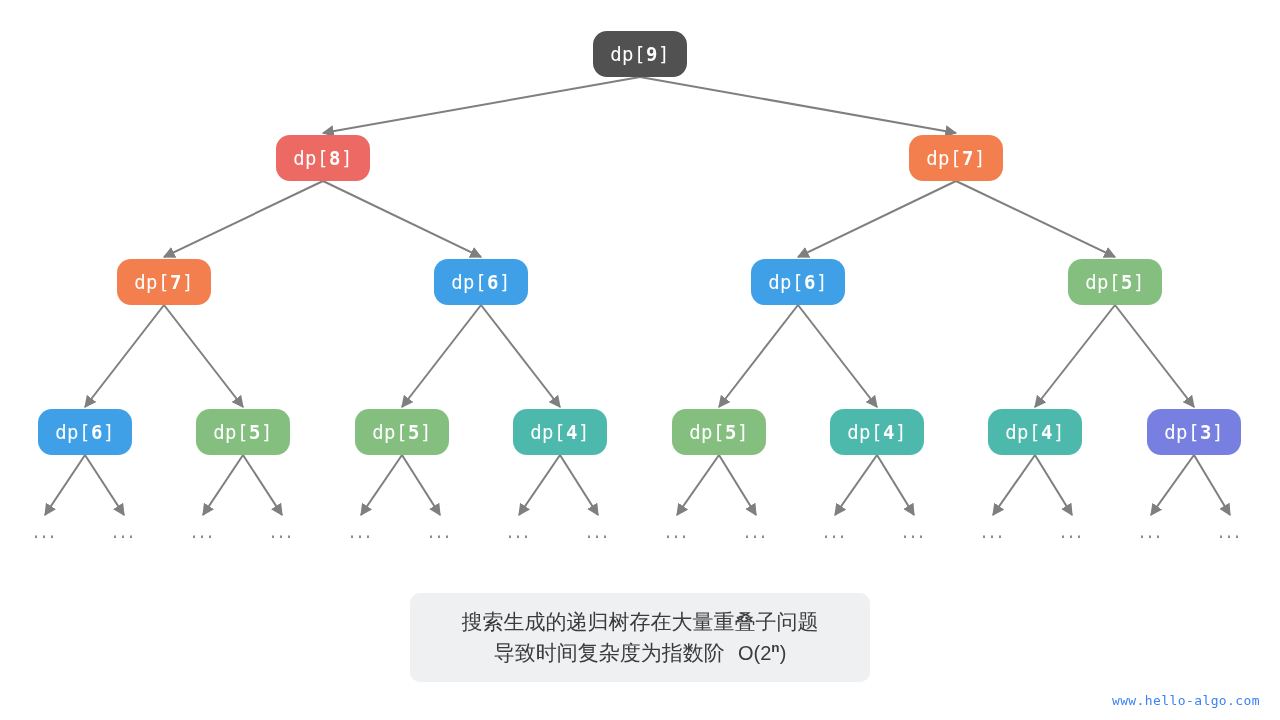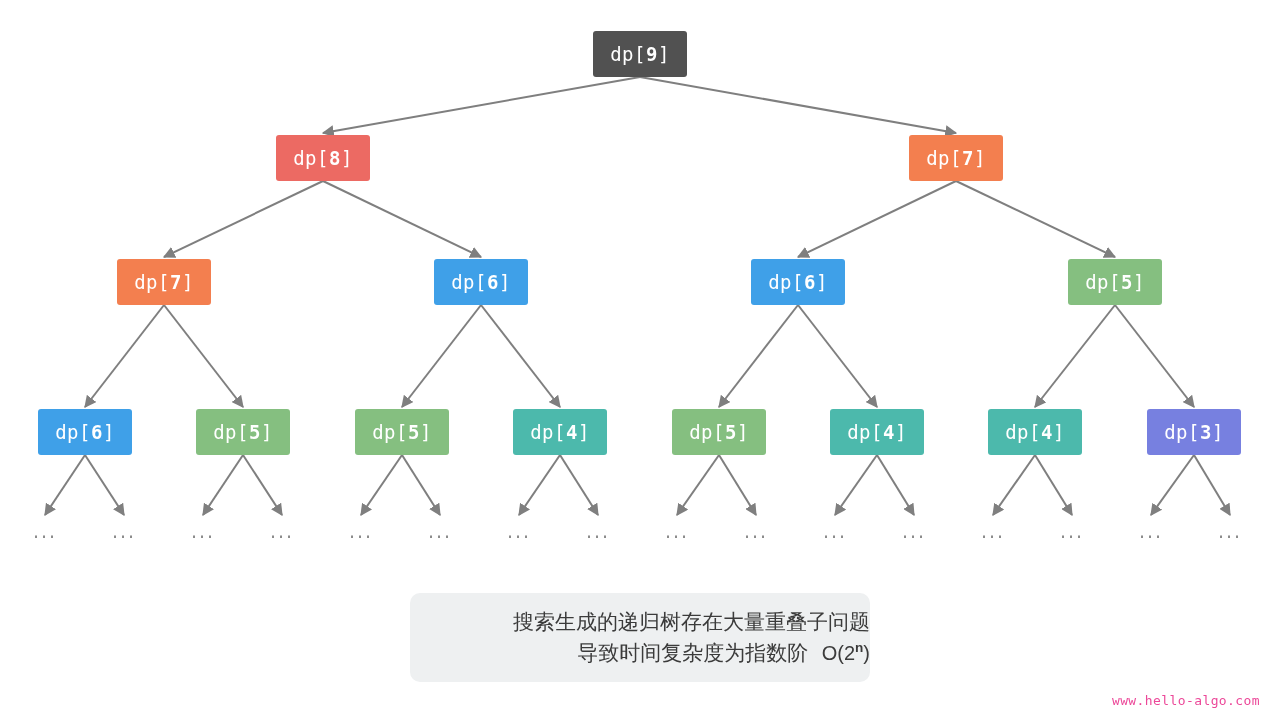--- a/index.html
+++ b/index.html
@@ -24,21 +24,21 @@
     left: 0;
     top: 0;
     width: 1280px;
     height: 720px;
   }
   .node {
     position: absolute;
     box-sizing: border-box;
     width: 94px;
     height: 46px;
-    border-radius: 3px;
+    border-radius: 14px;
     display: flex;
     align-items: center;
     justify-content: center;
     color: #ffffff;
     font-family: "DejaVu Sans Mono", "Liberation Mono", monospace;
     font-size: 19px;
     letter-spacing: 0.5px;
     white-space: pre;
     z-index: 5;
   }
@@ -59,21 +59,21 @@
   #caption-box {
     position: absolute;
     left: 410px;
     top: 593px;
     width: 460px;
     height: 89px;
     background: #eef0f1;
     border-radius: 10px;
     display: flex;
     flex-direction: column;
-    align-items: flex-end;
+    align-items: center;
     justify-content: center;
     gap: 5px;
   }
   .caption-line {
     color: #3b3b3b;
     font-family: "DejaVu Sans", "Liberation Sans", sans-serif;
     font-size: 21px;
     line-height: 1.25;
     white-space: pre;
   }
@@ -82,21 +82,21 @@
     font-size: 20px;
   }
   .caption-line sup {
     font-weight: bold;
     font-size: 0.68em;
   }
   #watermark {
     position: absolute;
     right: 20px;
     bottom: 12px;
-    color: #ec4899;
+    color: #3b82f6;
     font-family: "DejaVu Sans Mono", "Liberation Mono", monospace;
     font-size: 13px;
     letter-spacing: 0.4px;
     white-space: pre;
   }
 </style>
 </head>
 <body>
 
 <div id="stage">

